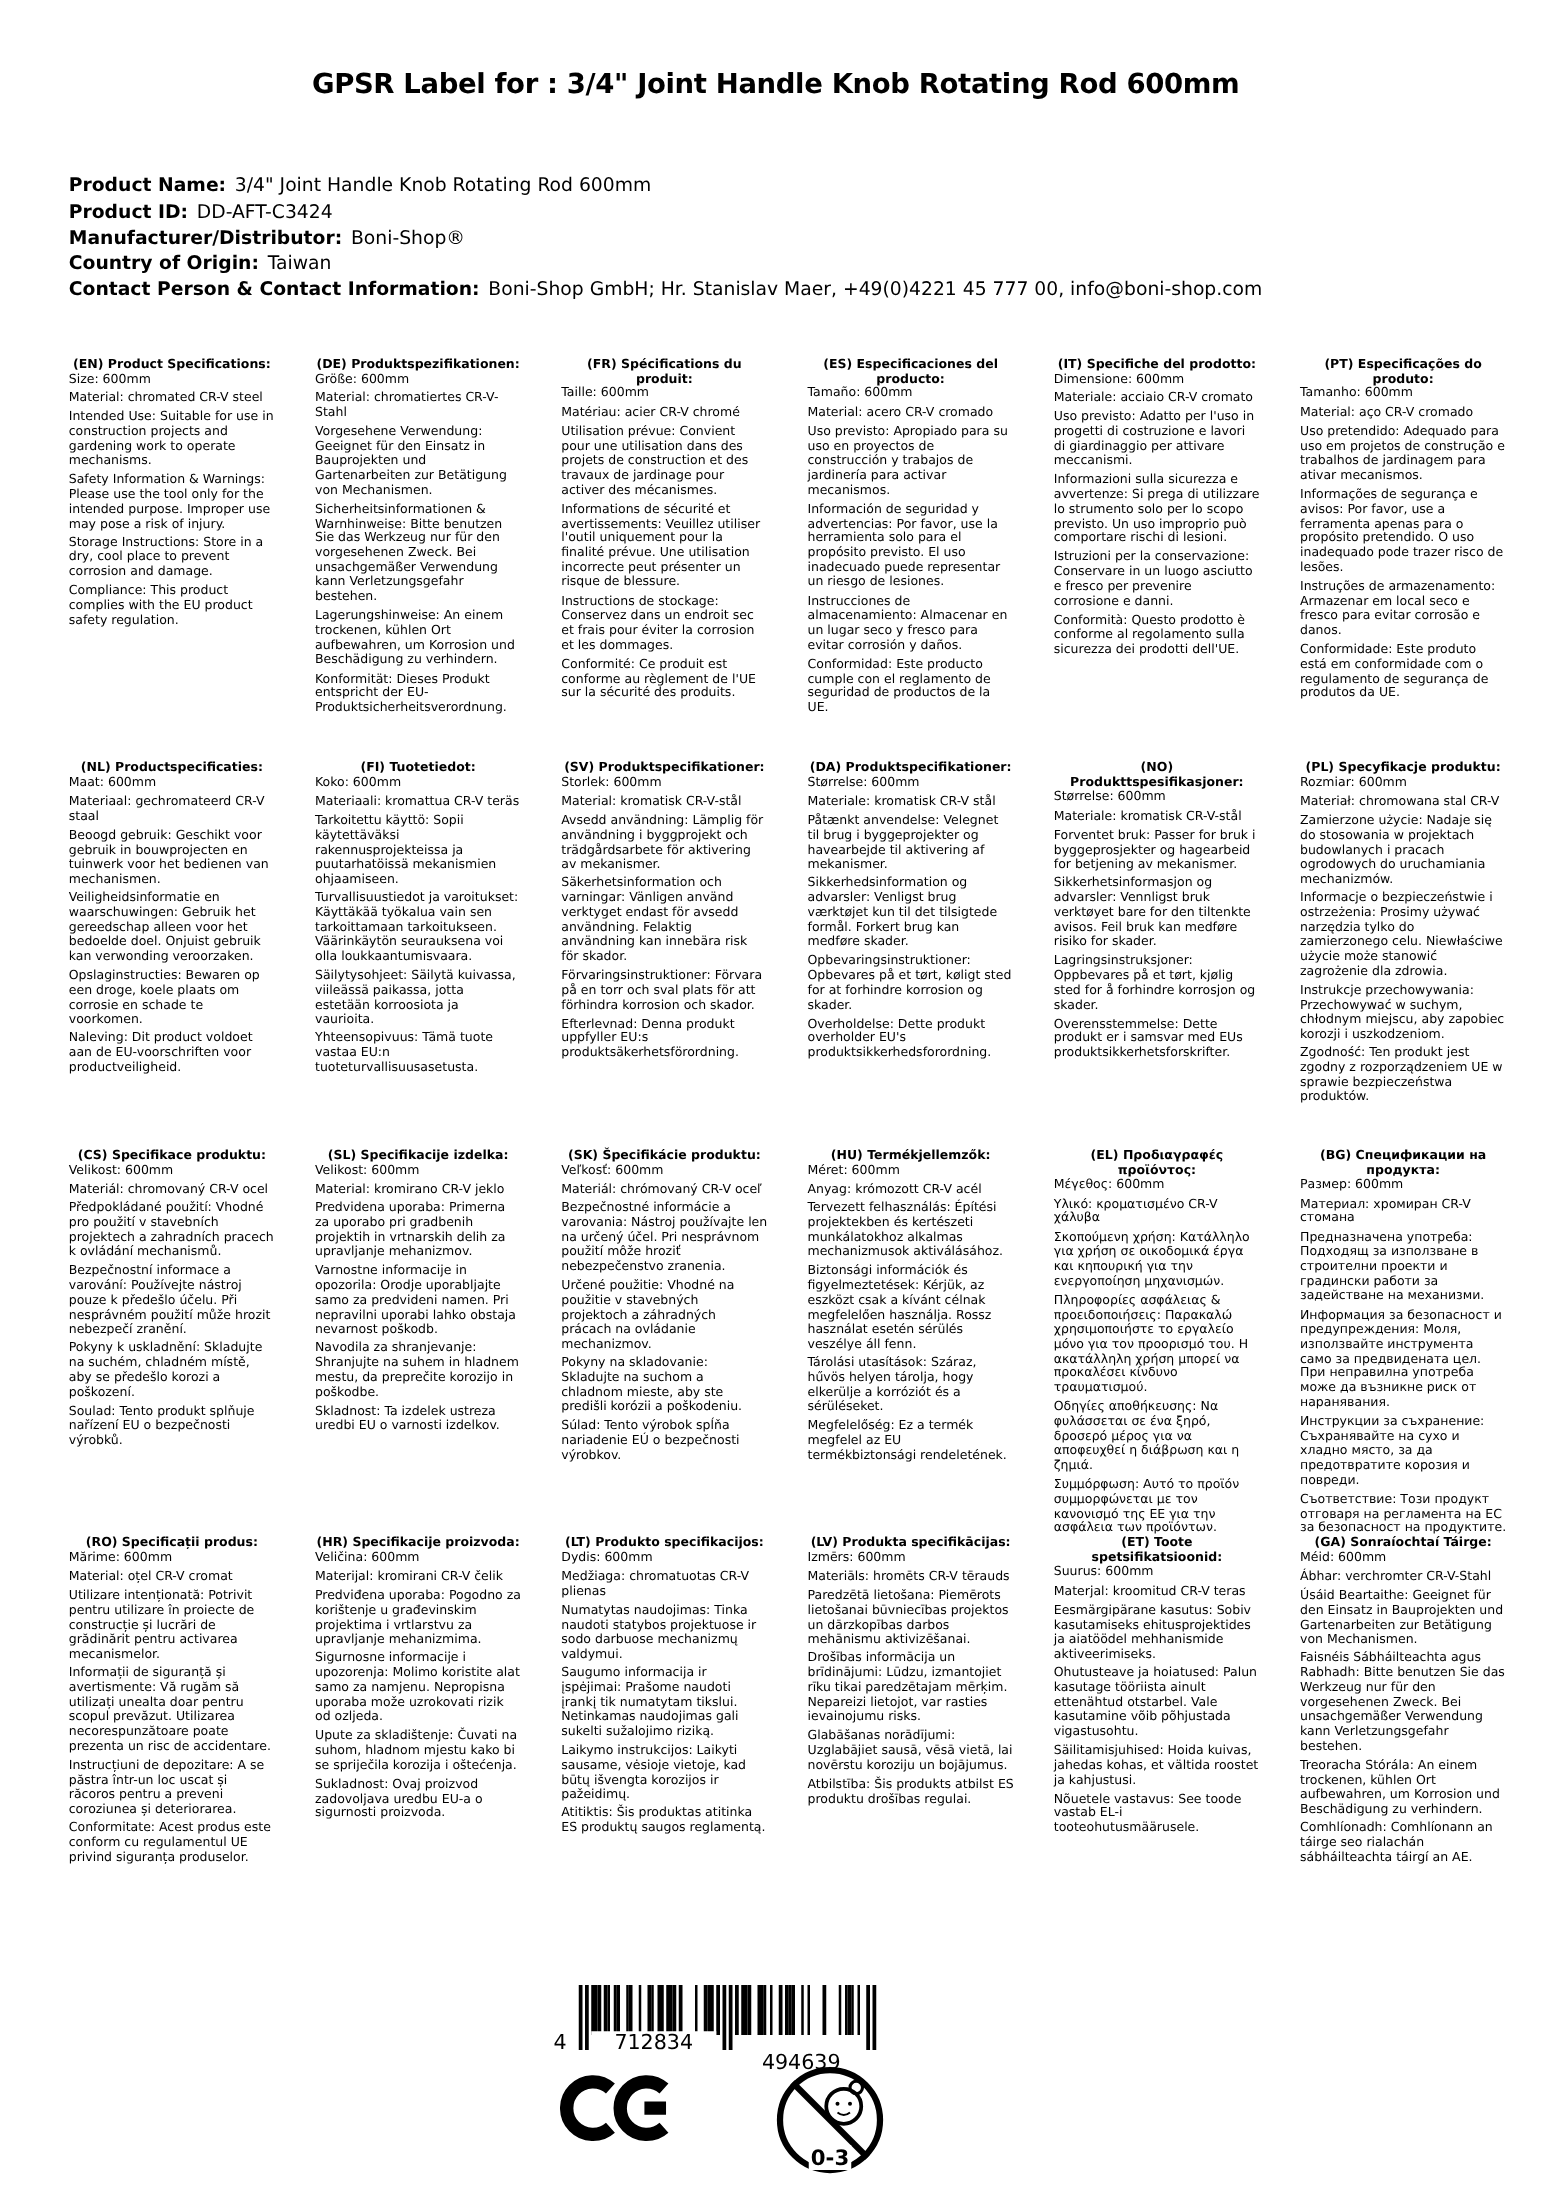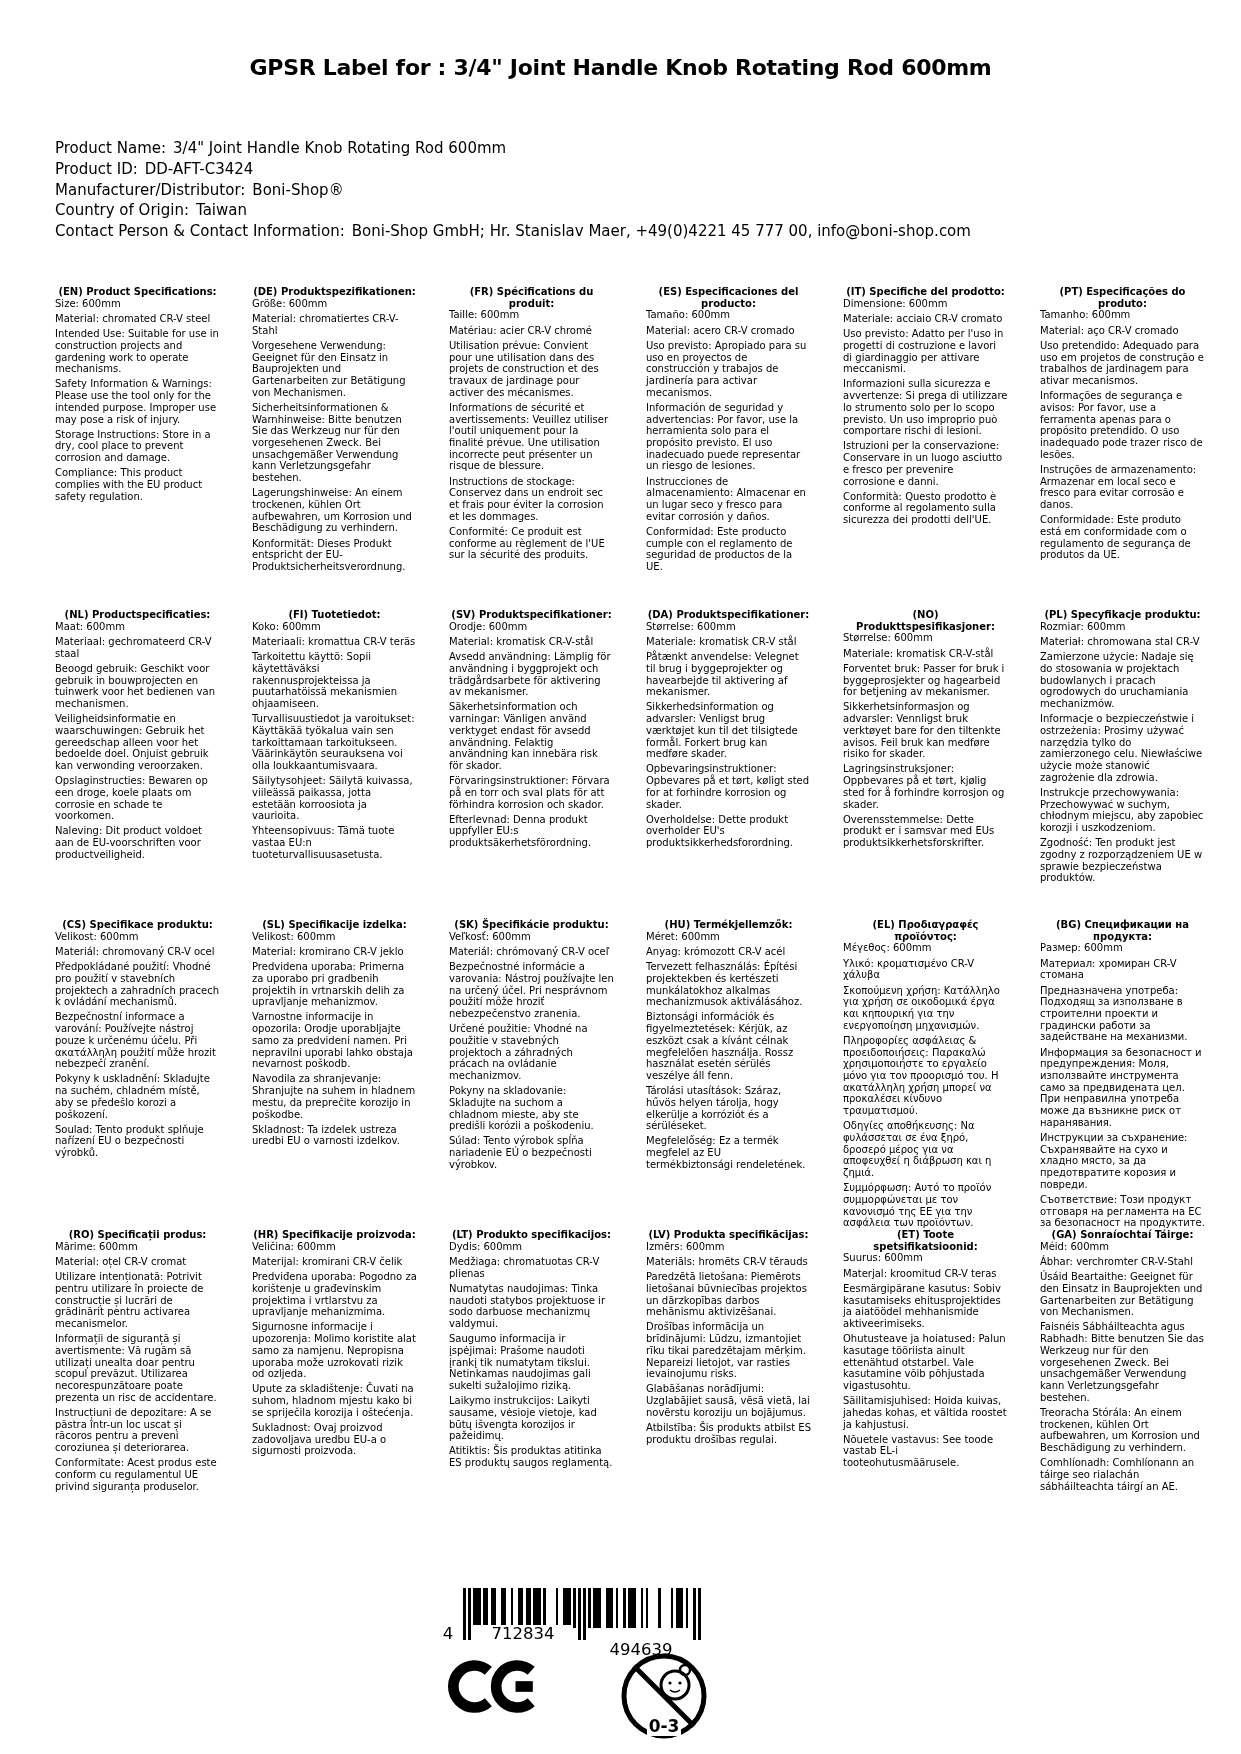--- a/index.html
+++ b/index.html
@@ -12,21 +12,21 @@
   }
   .doc-title{
     position:absolute;top:55px;left:0;width:100%;
     text-align:center;font-size:22px;font-weight:bold;letter-spacing:-0.3px;
     margin:0;
   }
   .info-block{
     position:absolute;top:138px;left:55px;right:60px;
     font-size:15px;line-height:20.8px;
   }
-  .info-line .lbl{font-weight:normal;margin-right:7px;}
+  .info-line .lbl{font-weight:bold;margin-right:7px;}
   .spec-grid{
     position:absolute;top:286px;left:55px;
     display:grid;
     grid-template-columns:repeat(6,165px);
     grid-template-rows:323px 310px 310px auto;
     column-gap:32px;
   }
   .spec-cell{font-size:10px;line-height:11.7px;overflow:visible;}
   .spec-heading{font-weight:bold;margin:0;text-align:center;}
   .spec-par{margin:0 0 3.5px 0;}
@@ -138,21 +138,21 @@
       <p class="spec-heading">(FI) Tuotetiedot:</p>
     <p class="spec-par">Koko: 600mm</p>
         <p class="spec-par">Materiaali: kromattua CR-V teräs</p>
         <p class="spec-par">Tarkoitettu käyttö: Sopii käytettäväksi rakennusprojekteissa ja puutarhatöissä mekanismien ohjaamiseen.</p>
         <p class="spec-par">Turvallisuustiedot ja varoitukset: Käyttäkää työkalua vain sen tarkoittamaan tarkoitukseen. Väärinkäytön seurauksena voi olla loukkaantumisvaara.</p>
         <p class="spec-par">Säilytysohjeet: Säilytä kuivassa, viileässä paikassa, jotta estetään korroosiota ja vaurioita.</p>
         <p class="spec-par">Yhteensopivuus: Tämä tuote vastaa EU:n tuoteturvallisuusasetusta.</p>
       </div>
       <div class="spec-cell">
       <p class="spec-heading">(SV) Produktspecifikationer:</p>
-    <p class="spec-par">Orodje: 600mm</p>
+    <p class="spec-par">Storlek: 600mm</p>
         <p class="spec-par">Material: kromatisk CR-V-stål</p>
         <p class="spec-par">Avsedd användning: Lämplig för användning i byggprojekt och trädgårdsarbete för aktivering av mekanismer.</p>
         <p class="spec-par">Säkerhetsinformation och varningar: Vänligen använd verktyget endast för avsedd användning. Felaktig användning kan innebära risk för skador.</p>
         <p class="spec-par">Förvaringsinstruktioner: Förvara på en torr och sval plats för att förhindra korrosion och skador.</p>
         <p class="spec-par">Efterlevnad: Denna produkt uppfyller EU:s produktsäkerhetsförordning.</p>
       </div>
       <div class="spec-cell">
       <p class="spec-heading">(DA) Produktspecifikationer:</p>
     <p class="spec-par">Størrelse: 600mm</p>
         <p class="spec-par">Materiale: kromatisk CR-V stål</p>
@@ -177,21 +177,21 @@
         <p class="spec-par">Zamierzone użycie: Nadaje się do stosowania w projektach budowlanych i pracach ogrodowych do uruchamiania mechanizmów.</p>
         <p class="spec-par">Informacje o bezpieczeństwie i ostrzeżenia: Prosimy używać narzędzia tylko do zamierzonego celu. Niewłaściwe użycie może stanowić zagrożenie dla zdrowia.</p>
         <p class="spec-par">Instrukcje przechowywania: Przechowywać w suchym, chłodnym miejscu, aby zapobiec korozji i uszkodzeniom.</p>
         <p class="spec-par">Zgodność: Ten produkt jest zgodny z rozporządzeniem UE w sprawie bezpieczeństwa produktów.</p>
       </div>
       <div class="spec-cell">
       <p class="spec-heading">(CS) Specifikace produktu:</p>
     <p class="spec-par">Velikost: 600mm</p>
         <p class="spec-par">Materiál: chromovaný CR-V ocel</p>
         <p class="spec-par">Předpokládané použití: Vhodné pro použití v stavebních projektech a zahradních pracech k ovládání mechanismů.</p>
-        <p class="spec-par">Bezpečnostní informace a varování: Používejte nástroj pouze k určenému účelu. Při ακατάλληλη použití může hrozit nebezpečí zranění.</p>
+        <p class="spec-par">Bezpečnostní informace a varování: Používejte nástroj pouze k předešlo účelu. Při nesprávném použití může hrozit nebezpečí zranění.</p>
         <p class="spec-par">Pokyny k uskladnění: Skladujte na suchém, chladném místě, aby se předešlo korozi a poškození.</p>
         <p class="spec-par">Soulad: Tento produkt splňuje nařízení EU o bezpečnosti výrobků.</p>
       </div>
       <div class="spec-cell">
       <p class="spec-heading">(SL) Specifikacije izdelka:</p>
     <p class="spec-par">Velikost: 600mm</p>
         <p class="spec-par">Material: kromirano CR-V jeklo</p>
         <p class="spec-par">Predvidena uporaba: Primerna za uporabo pri gradbenih projektih in vrtnarskih delih za upravljanje mehanizmov.</p>
         <p class="spec-par">Varnostne informacije in opozorila: Orodje uporabljajte samo za predvideni namen. Pri nepravilni uporabi lahko obstaja nevarnost poškodb.</p>
         <p class="spec-par">Navodila za shranjevanje: Shranjujte na suhem in hladnem mestu, da preprečite korozijo in poškodbe.</p>

